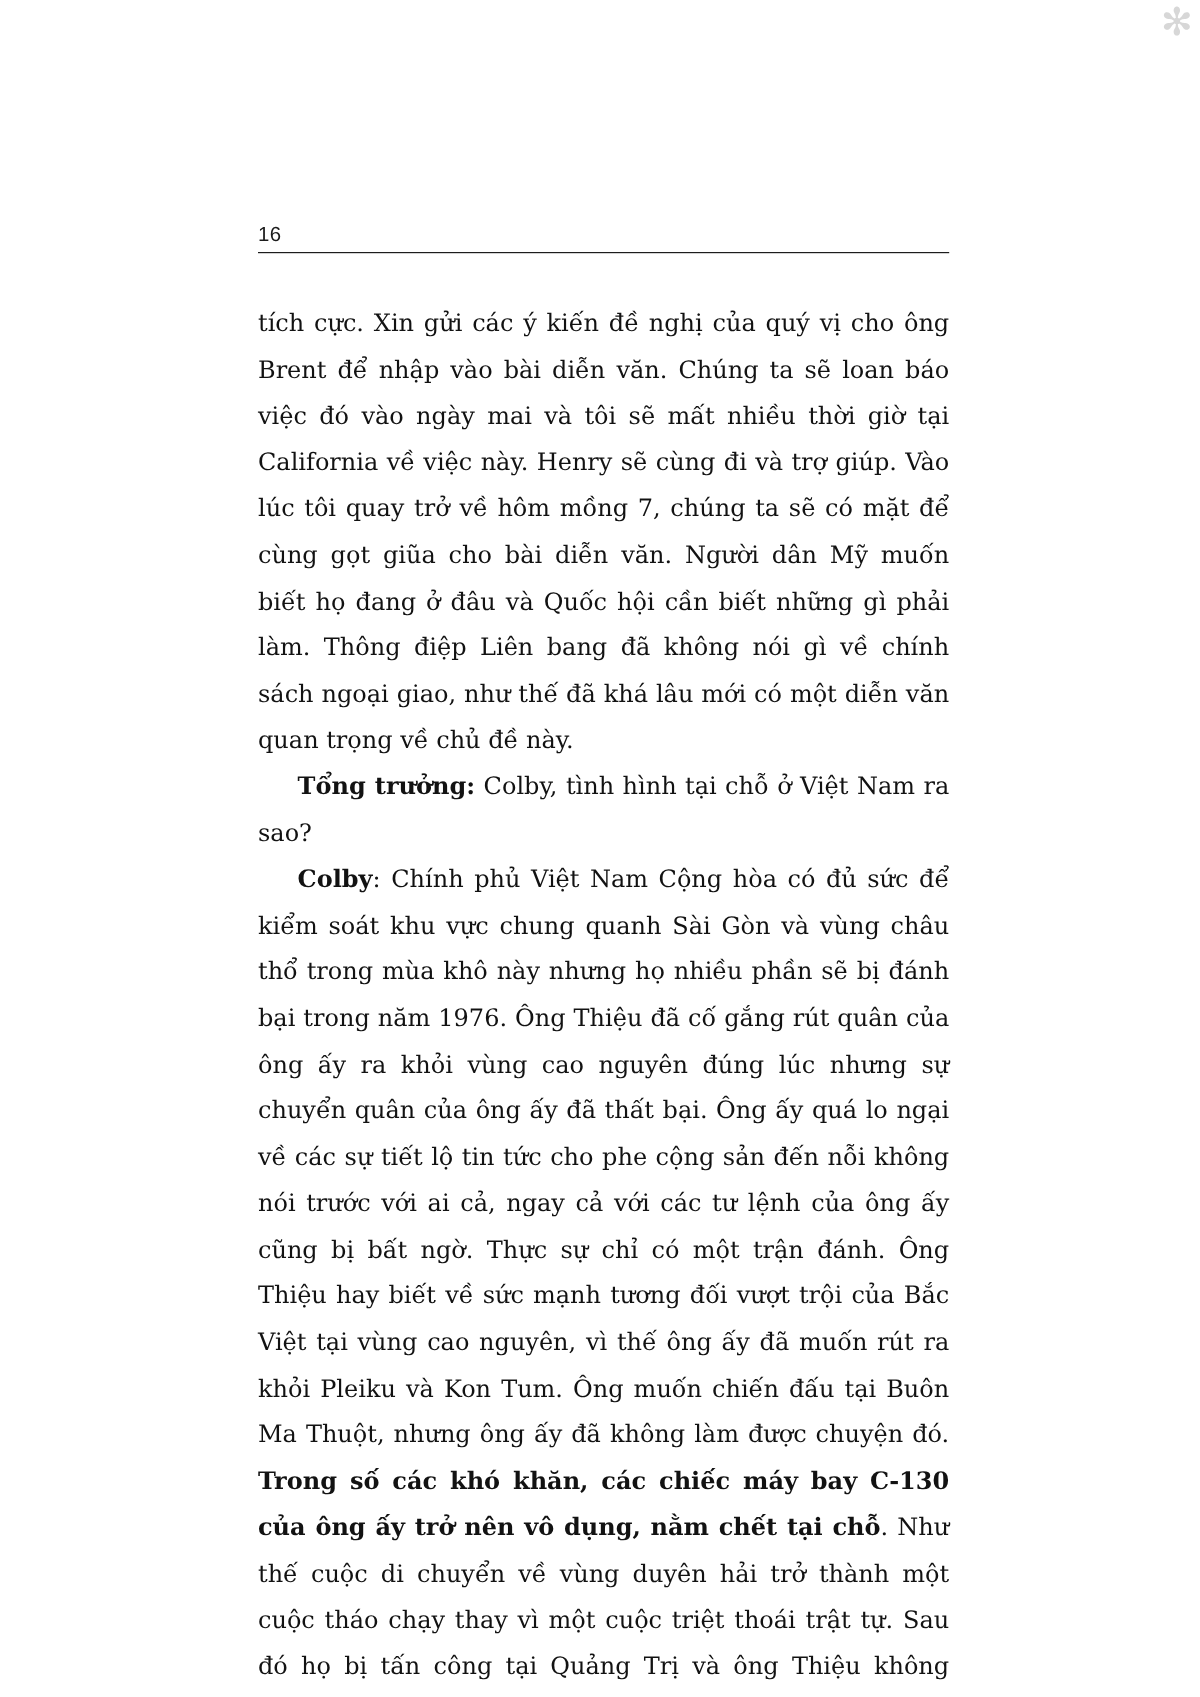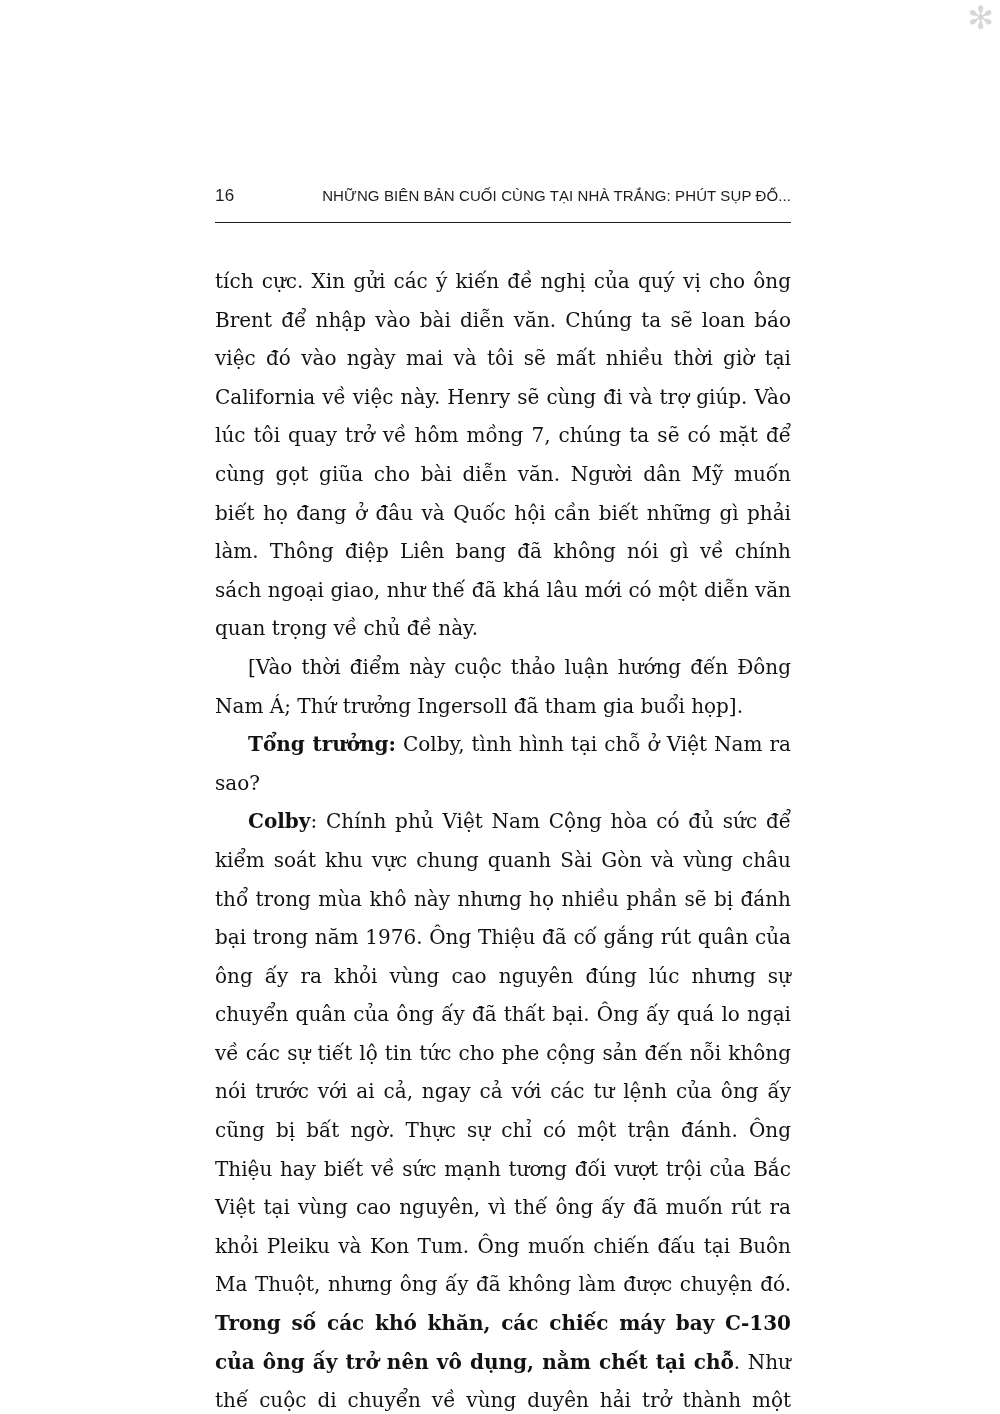--- a/index.html
+++ b/index.html
@@ -29,21 +29,21 @@
     position: absolute;
     left: 215px;
     top: 186px;
     width: 576px;
   }
   .running-header {
     display: flex;
     justify-content: space-between;
     align-items: baseline;
     border-bottom: 1.5px solid #1c1c1c;
-    padding-bottom: 16px;
+    padding-bottom: 4px;
     font-family: "Liberation Sans", sans-serif;
     color: #1c1c1c;
   }
   .page-number {
     font-size: 17px;
     letter-spacing: 0.3px;
   }
   .running-title {
     font-size: 15px;
     letter-spacing: 0.1px;
@@ -72,24 +72,22 @@
 <body>
 
 <div class="page">
 
   <span class="watermark">✻</span>
 
   <div class="content-column">
 
     <div class="running-header">
       <span class="page-number">16</span>
-      <span class="running-title">NHỮNG BIÊN BẢN CUỐI CÙNG TẠI NHÀ TRẮNG: PHÚT SỤP ĐỔ...</span>
     </div>
 
     <div class="body-text" id="paragraphs">
         <p><span>tích cực. Xin gửi các ý kiến đề nghị của quý vị cho ông Brent để nhập vào bài diễn văn. Chúng ta sẽ loan báo việc đó vào ngày mai và tôi sẽ mất nhiều thời giờ tại California về việc này. Henry sẽ cùng đi và trợ giúp. Vào lúc tôi quay trở về hôm mồng 7, chúng ta sẽ có mặt để cùng gọt giũa cho bài diễn văn. Người dân Mỹ muốn biết họ đang ở đâu và Quốc hội cần biết những gì phải làm. Thông điệp Liên bang đã không nói gì về chính sách ngoại giao, như thế đã khá lâu mới có một diễn văn quan trọng về chủ đề này.</span></p>
-        <p class="indented"><span>[Vào thời điểm này cuộc thảo luận hướng đến Đông Nam Á; Thứ trưởng Ingersoll đã tham gia buổi họp].</span></p>
         <p class="indented"><span class="run-bold">Tổng trưởng:</span><span> Colby, tình hình tại chỗ ở Việt Nam ra sao?</span></p>
         <p class="indented"><span class="run-bold">Colby</span><span>: Chính phủ Việt Nam Cộng hòa có đủ sức để kiểm soát khu vực chung quanh Sài Gòn và vùng châu thổ trong mùa khô này nhưng họ nhiều phần sẽ bị đánh bại trong năm 1976. Ông Thiệu đã cố gắng rút quân của ông ấy ra khỏi vùng cao nguyên đúng lúc nhưng sự chuyển quân của ông ấy đã thất bại. Ông ấy quá lo ngại về các sự tiết lộ tin tức cho phe cộng sản đến nỗi không nói trước với ai cả, ngay cả với các tư lệnh của ông ấy cũng bị bất ngờ. Thực sự chỉ có một trận đánh. Ông Thiệu hay biết về sức mạnh tương đối vượt trội của Bắc Việt tại vùng cao nguyên, vì thế ông ấy đã muốn rút ra khỏi Pleiku và Kon Tum. Ông muốn chiến đấu tại Buôn Ma Thuột, nhưng ông ấy đã không làm được chuyện đó. </span><span class="run-bold">Trong số các khó khăn, các chiếc máy bay C-130 của ông ấy trở nên vô dụng, nằm chết tại chỗ</span><span>. Như thế cuộc di chuyển về vùng duyên hải trở thành một cuộc tháo chạy thay vì một cuộc triệt thoái trật tự. Sau đó họ bị tấn công tại Quảng Trị và ông Thiệu không quyết đoán về Huế, đầu tiên ông ấy đã không muốn giữ, sau ông lại muốn giữ và</span></p>
       </div>
 
   </div>
 </div>
 
 </body></html>

